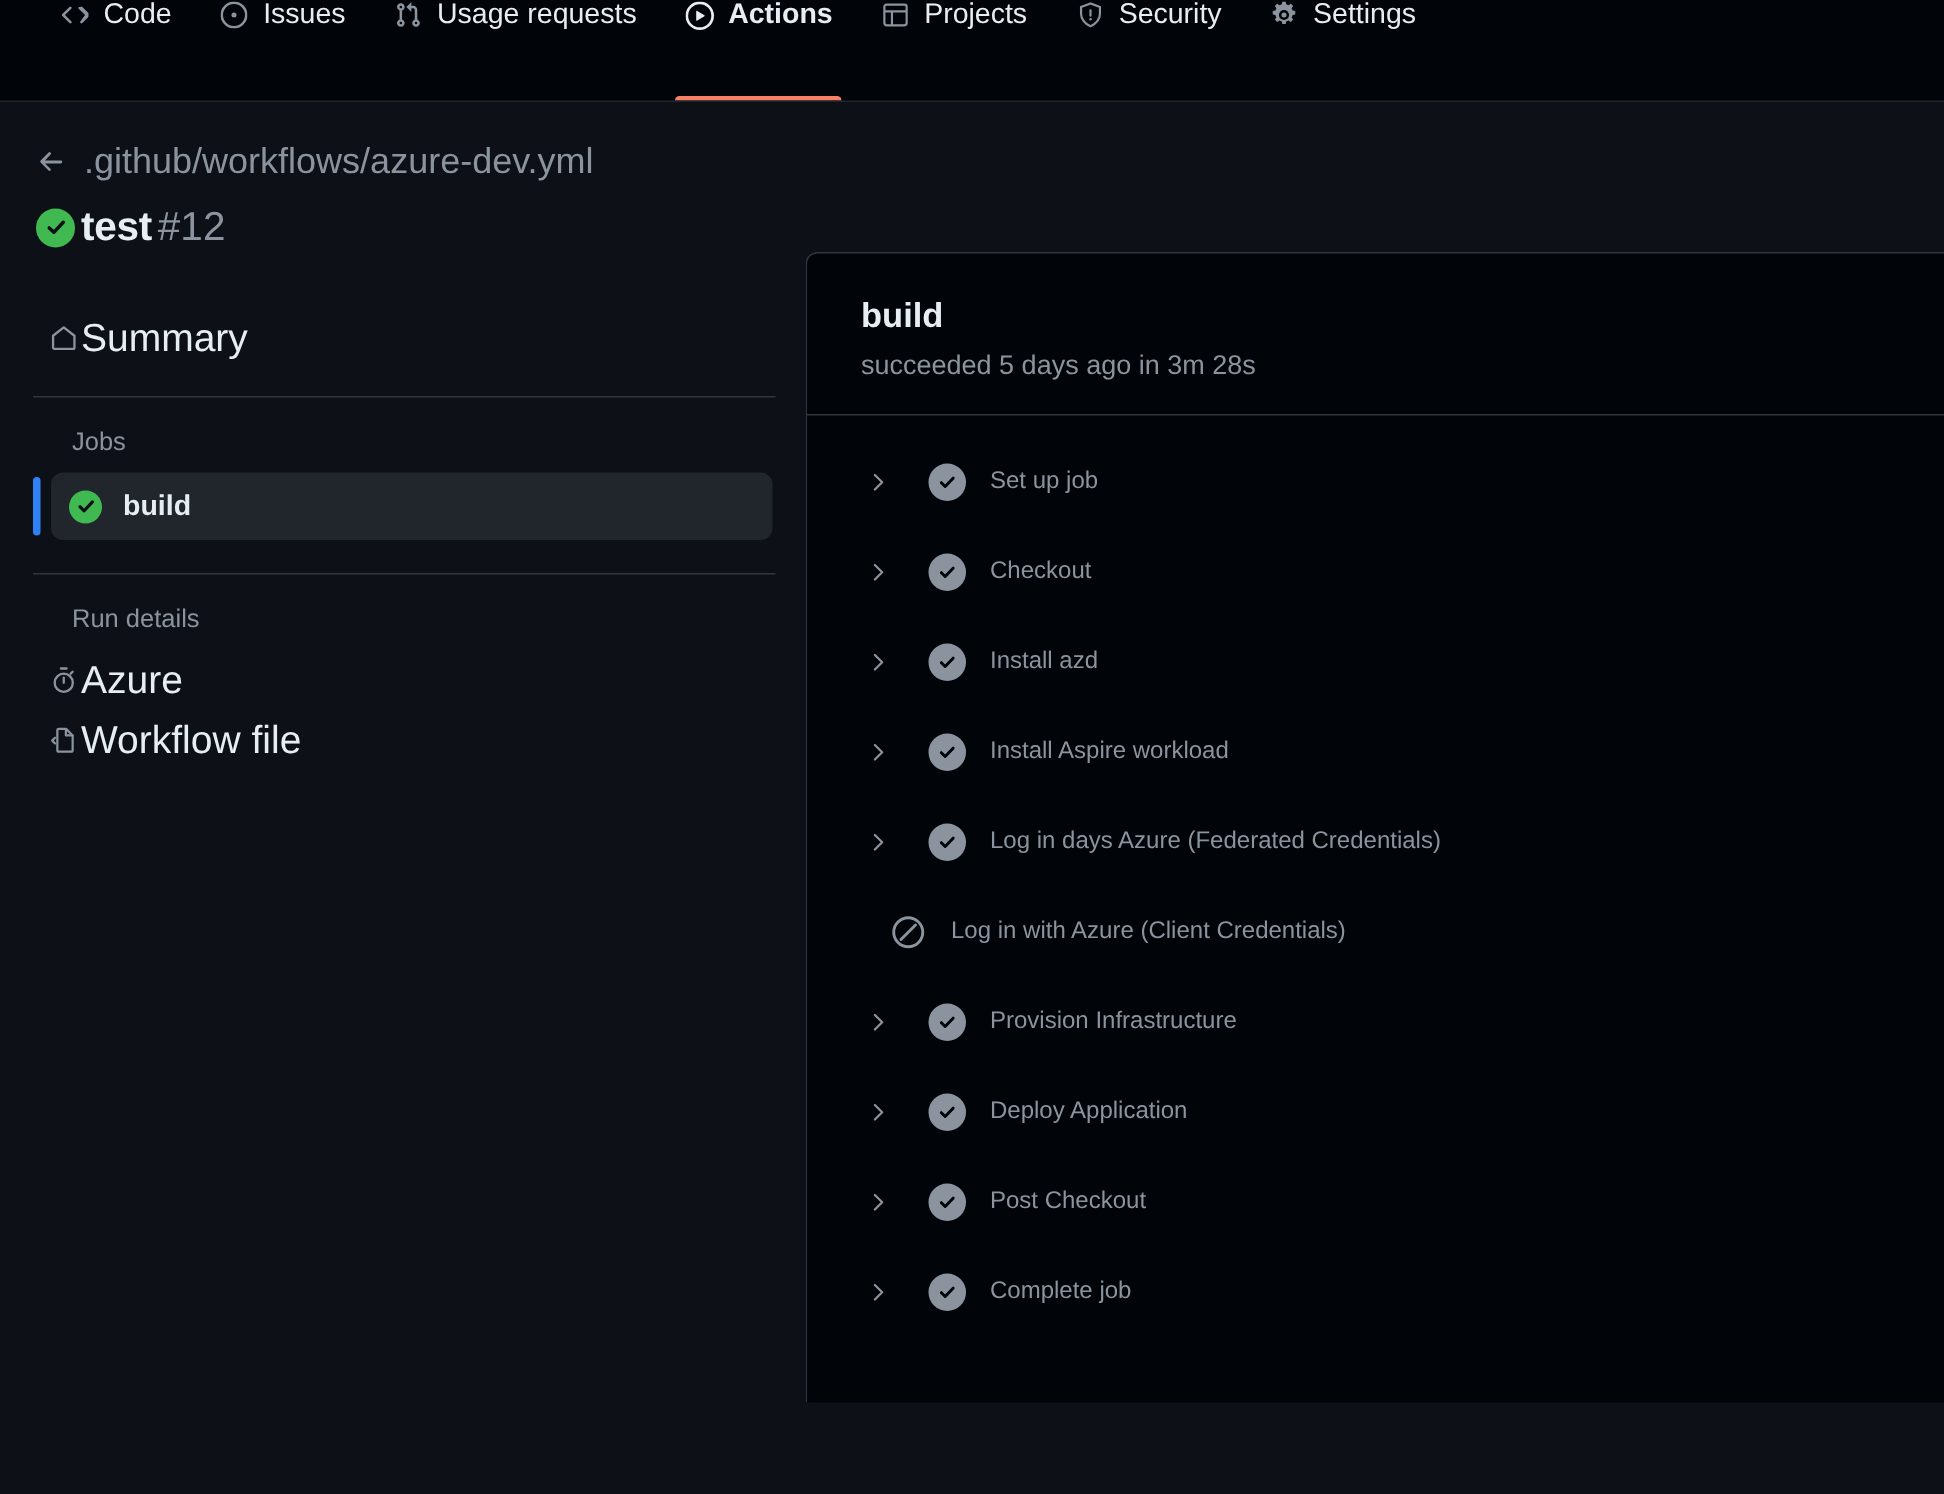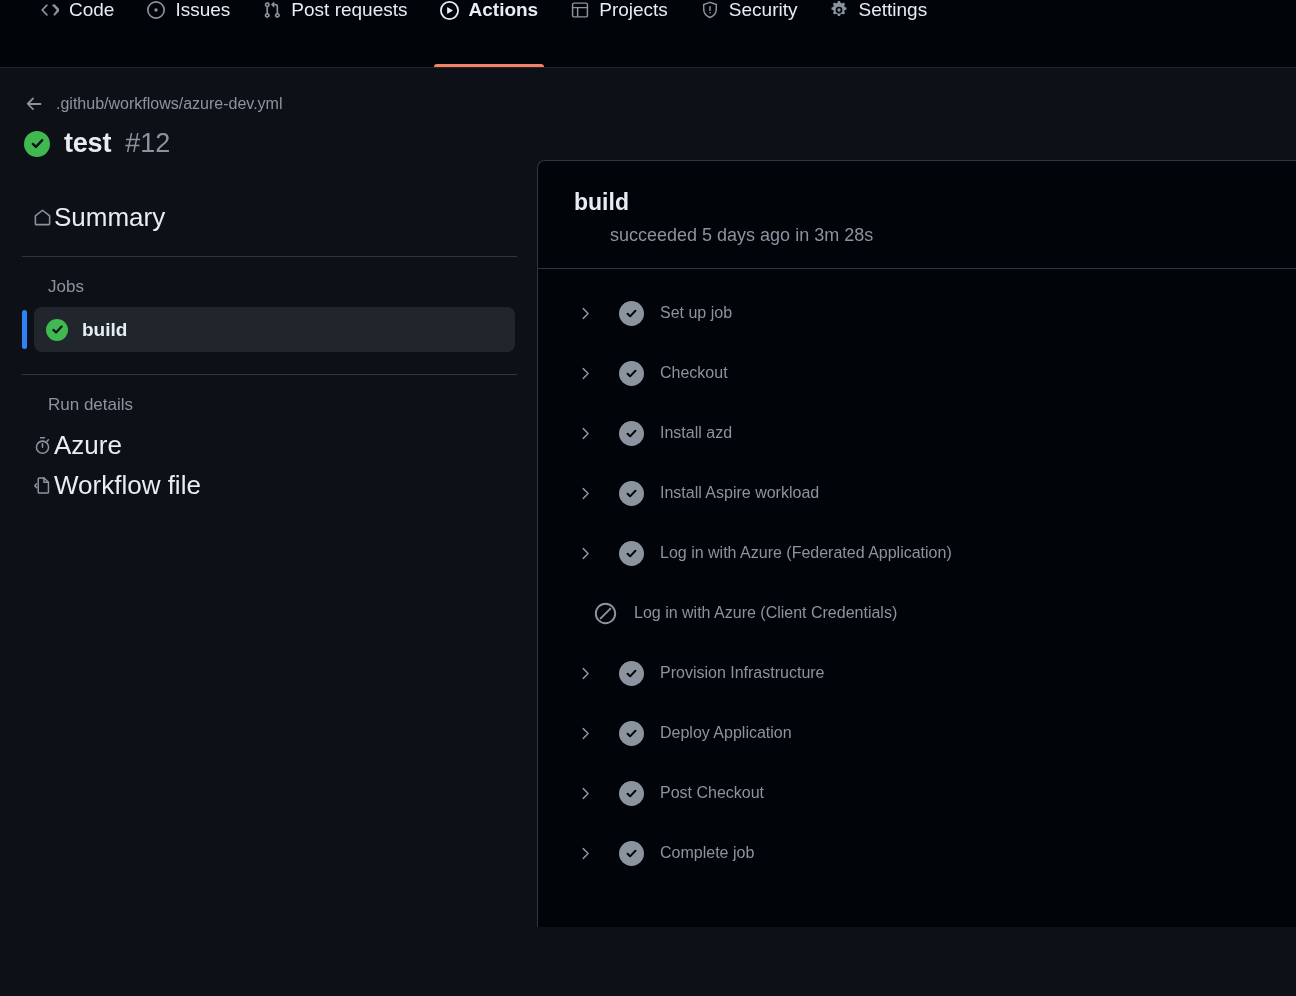--- a/index.html
+++ b/index.html
@@ -61,29 +61,29 @@
     background: #f78166;
   }
 
   
   .run-head { padding: 26px 0 0 24px; }
   .breadcrumb {
     display: flex;
     align-items: center;
     gap: 12px;
     color: #8b949e;
-    font-size: 16px;
+    font-size: 24px;
     cursor: pointer;
     width: max-content;
   }
   .breadcrumb .back-ico { display: flex; color: #8b949e; }
   .run-title {
     display: flex;
     align-items: center;
-    gap: 14px;
+    gap: 4px;
     margin-top: 14px;
   }
   .run-title .title-text {
     font-size: 27px;
     font-weight: 700;
     color: #e6edf3;
     letter-spacing: -0.2px;
   }
   .run-title .run-number {
     font-size: 27px;
@@ -168,21 +168,20 @@
   .panel-head { padding: 28px 0 22px 36px; }
   .panel-head .job-name {
     font-size: 23px;
     font-weight: 700;
     color: #e6edf3;
   }
   .panel-head .job-status {
     margin-top: 9px;
     font-size: 18px;
     color: #8b949e;
-    margin-left: 36px;
   }
   .panel-divider { height: 1px; background: #30363d; }
 
   .steps { padding: 14px 0 0 0; }
   .step-row {
     display: flex;
     align-items: center;
     height: 60px;
     padding-left: 36px;
     cursor: pointer;
@@ -234,21 +233,21 @@
     </span>
     <span>Issues</span>
   </div>
 
   <div class="nav-item">
     <span class="nav-ico">
       <svg width="18" height="18" viewBox="0 0 16 16" fill="currentColor">
           <path d="M1.5 3.25a2.25 2.25 0 1 1 3 2.122v5.256a2.251 2.251 0 1 1-1.5 0V5.372A2.25 2.25 0 0 1 1.5 3.25Zm5.677-.177L9.573.677A.25.25 0 0 1 10 .854V2.5h1A2.5 2.5 0 0 1 13.5 5v5.628a2.251 2.251 0 1 1-1.5 0V5a1 1 0 0 0-1-1h-1v1.646a.25.25 0 0 1-.427.177L7.177 3.427a.25.25 0 0 1 0-.354ZM3.75 2.5a.75.75 0 1 0 0 1.5.75.75 0 0 0 0-1.5Zm0 9.5a.75.75 0 1 0 0 1.5.75.75 0 0 0 0-1.5Zm8.25.75a.75.75 0 1 0 1.5 0 .75.75 0 0 0-1.5 0Z"></path>
         </svg>
     </span>
-    <span>Post requests</span>
+    <span>Usage requests</span>
   </div>
 
   <div class="nav-item active">
     <span class="nav-ico">
       <svg width="19" height="19" viewBox="0 0 16 16" fill="currentColor">
           <path d="M8 0a8 8 0 1 1 0 16A8 8 0 0 1 8 0ZM1.5 8a6.5 6.5 0 1 0 13 0 6.5 6.5 0 0 0-13 0Zm4.879-2.773 4.264 2.559a.25.25 0 0 1 0 .428l-4.264 2.559A.25.25 0 0 1 6 10.559V5.442a.25.25 0 0 1 .379-.215Z"></path>
         </svg>
     </span>
     <span>Actions</span>
   </div>
@@ -440,21 +439,21 @@
               <path d="M5.6 2.8 10.8 8l-5.2 5.2"></path>
             </svg>
         </span>
         <span class="step-ico">
           <span class="check-grey">
             <svg width="15" height="15" viewBox="0 0 16 16" fill="none" stroke="#010409" stroke-width="2.1" stroke-linecap="round" stroke-linejoin="round">
                 <path d="M3.8 8.3 6.5 11 12.2 5.1"></path>
               </svg>
           </span>
         </span>
-        <span class="step-label">Log in with Azure (Federated Application)</span>
+        <span class="step-label">Log in days Azure (Federated Credentials)</span>
       </div>
 
       <div class="step-row skipped">
         <span class="chev empty"></span>
         <span class="step-ico">
           <svg width="25" height="25" viewBox="0 0 16 16" fill="none" stroke="#8b949e" stroke-width="1.25" stroke-linecap="round">
               <circle cx="8" cy="8" r="6.2"></circle>
               <path d="M4.9 11.1 11.1 4.9"></path>
             </svg>
         </span>

